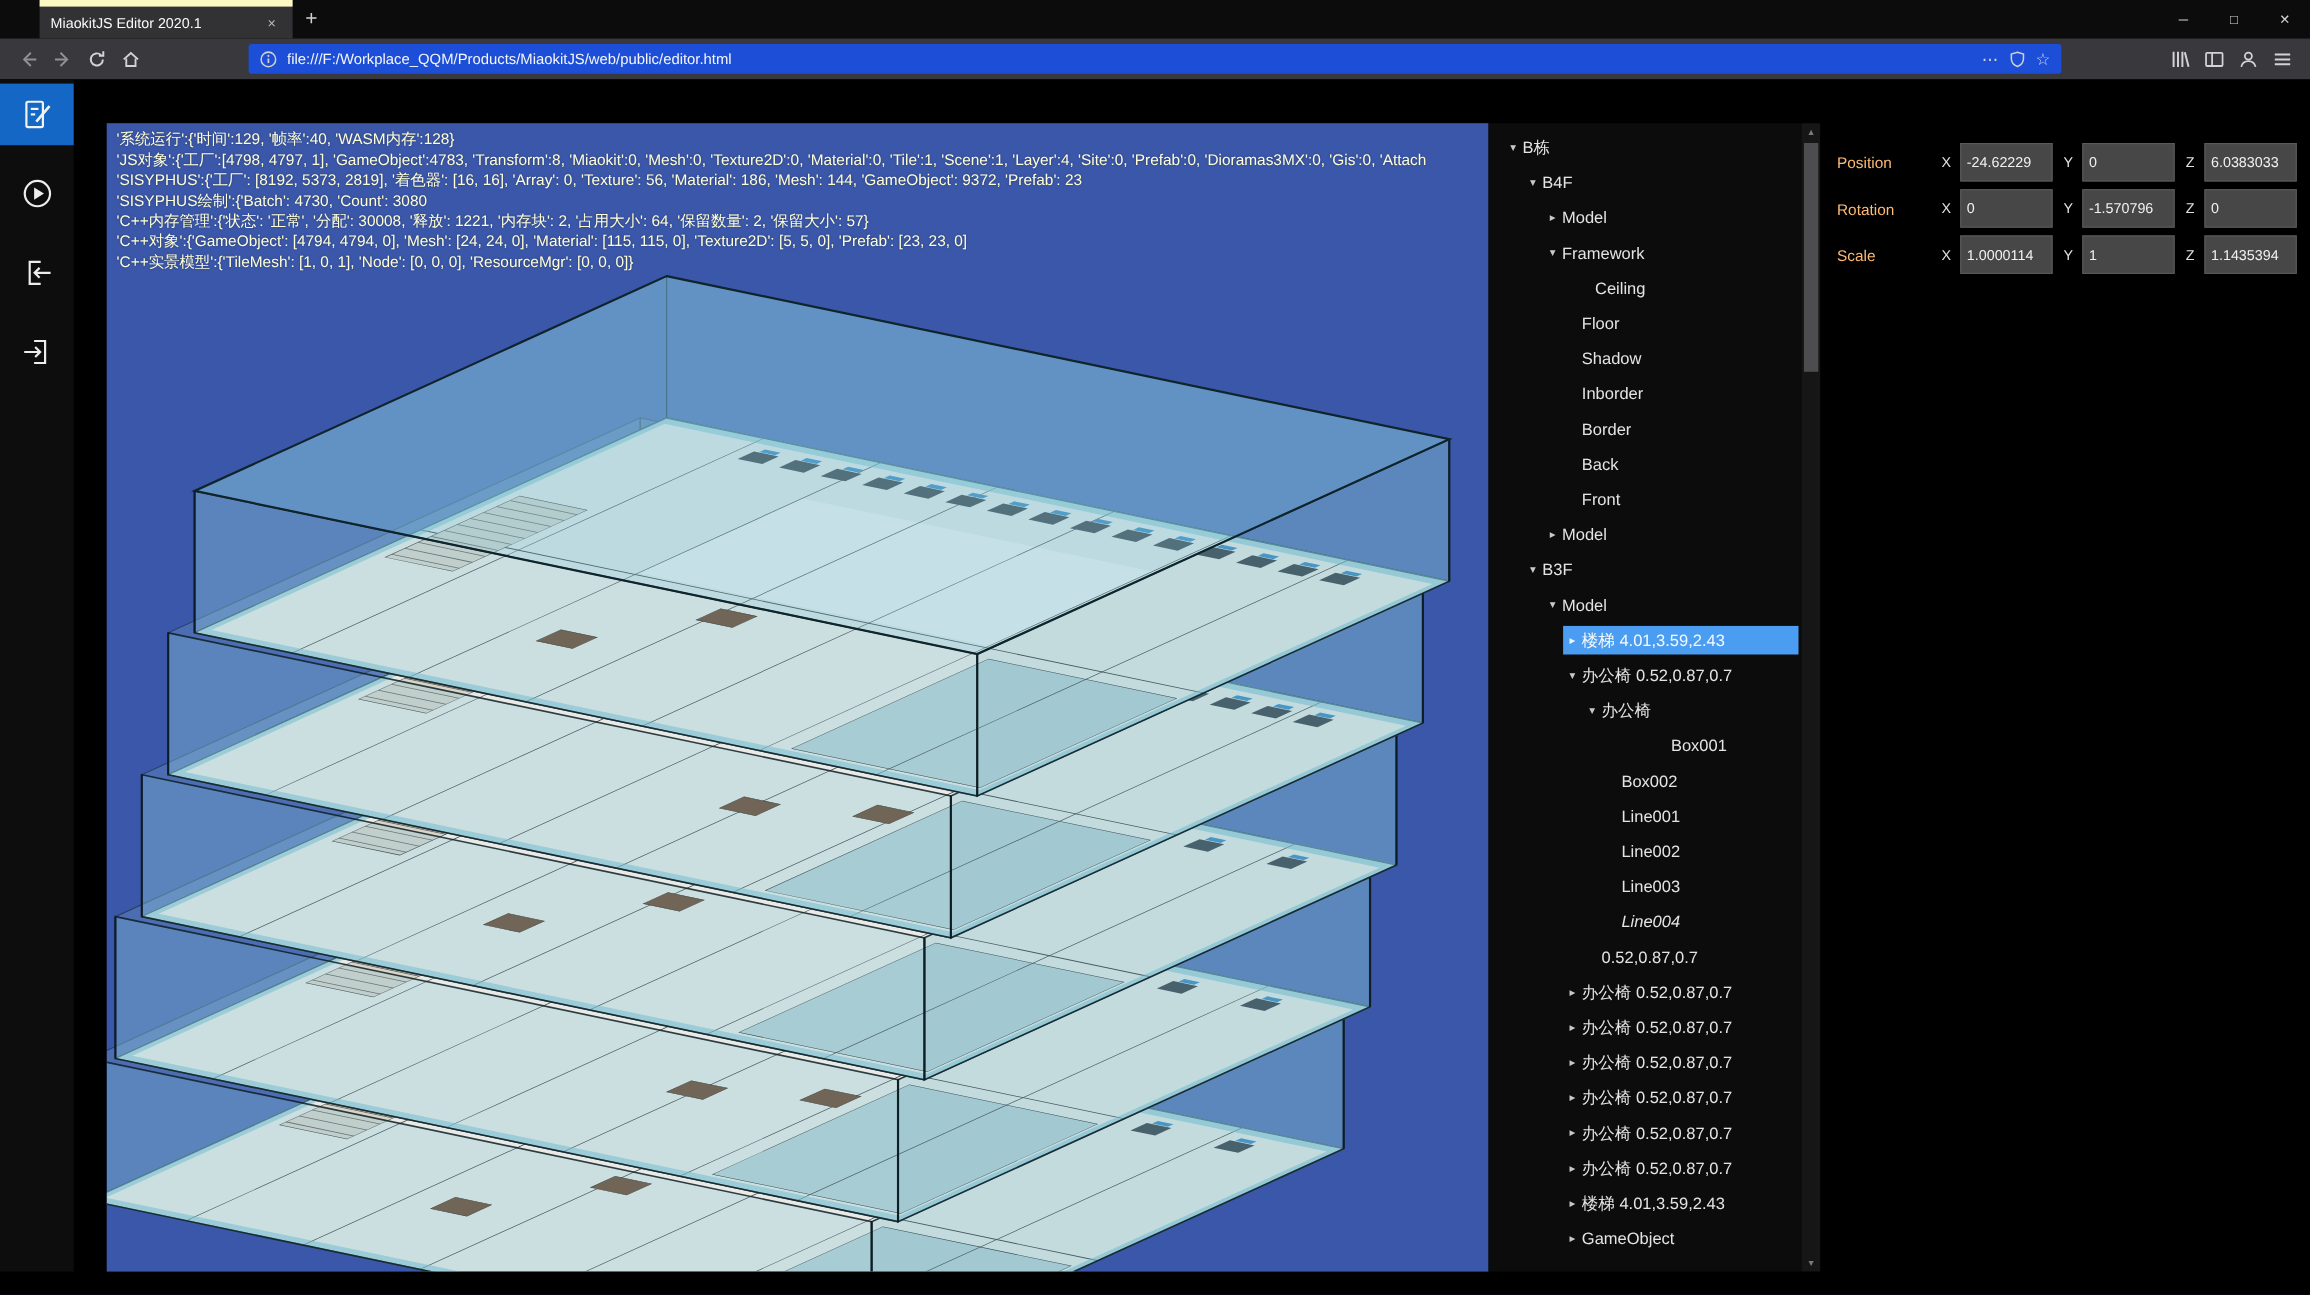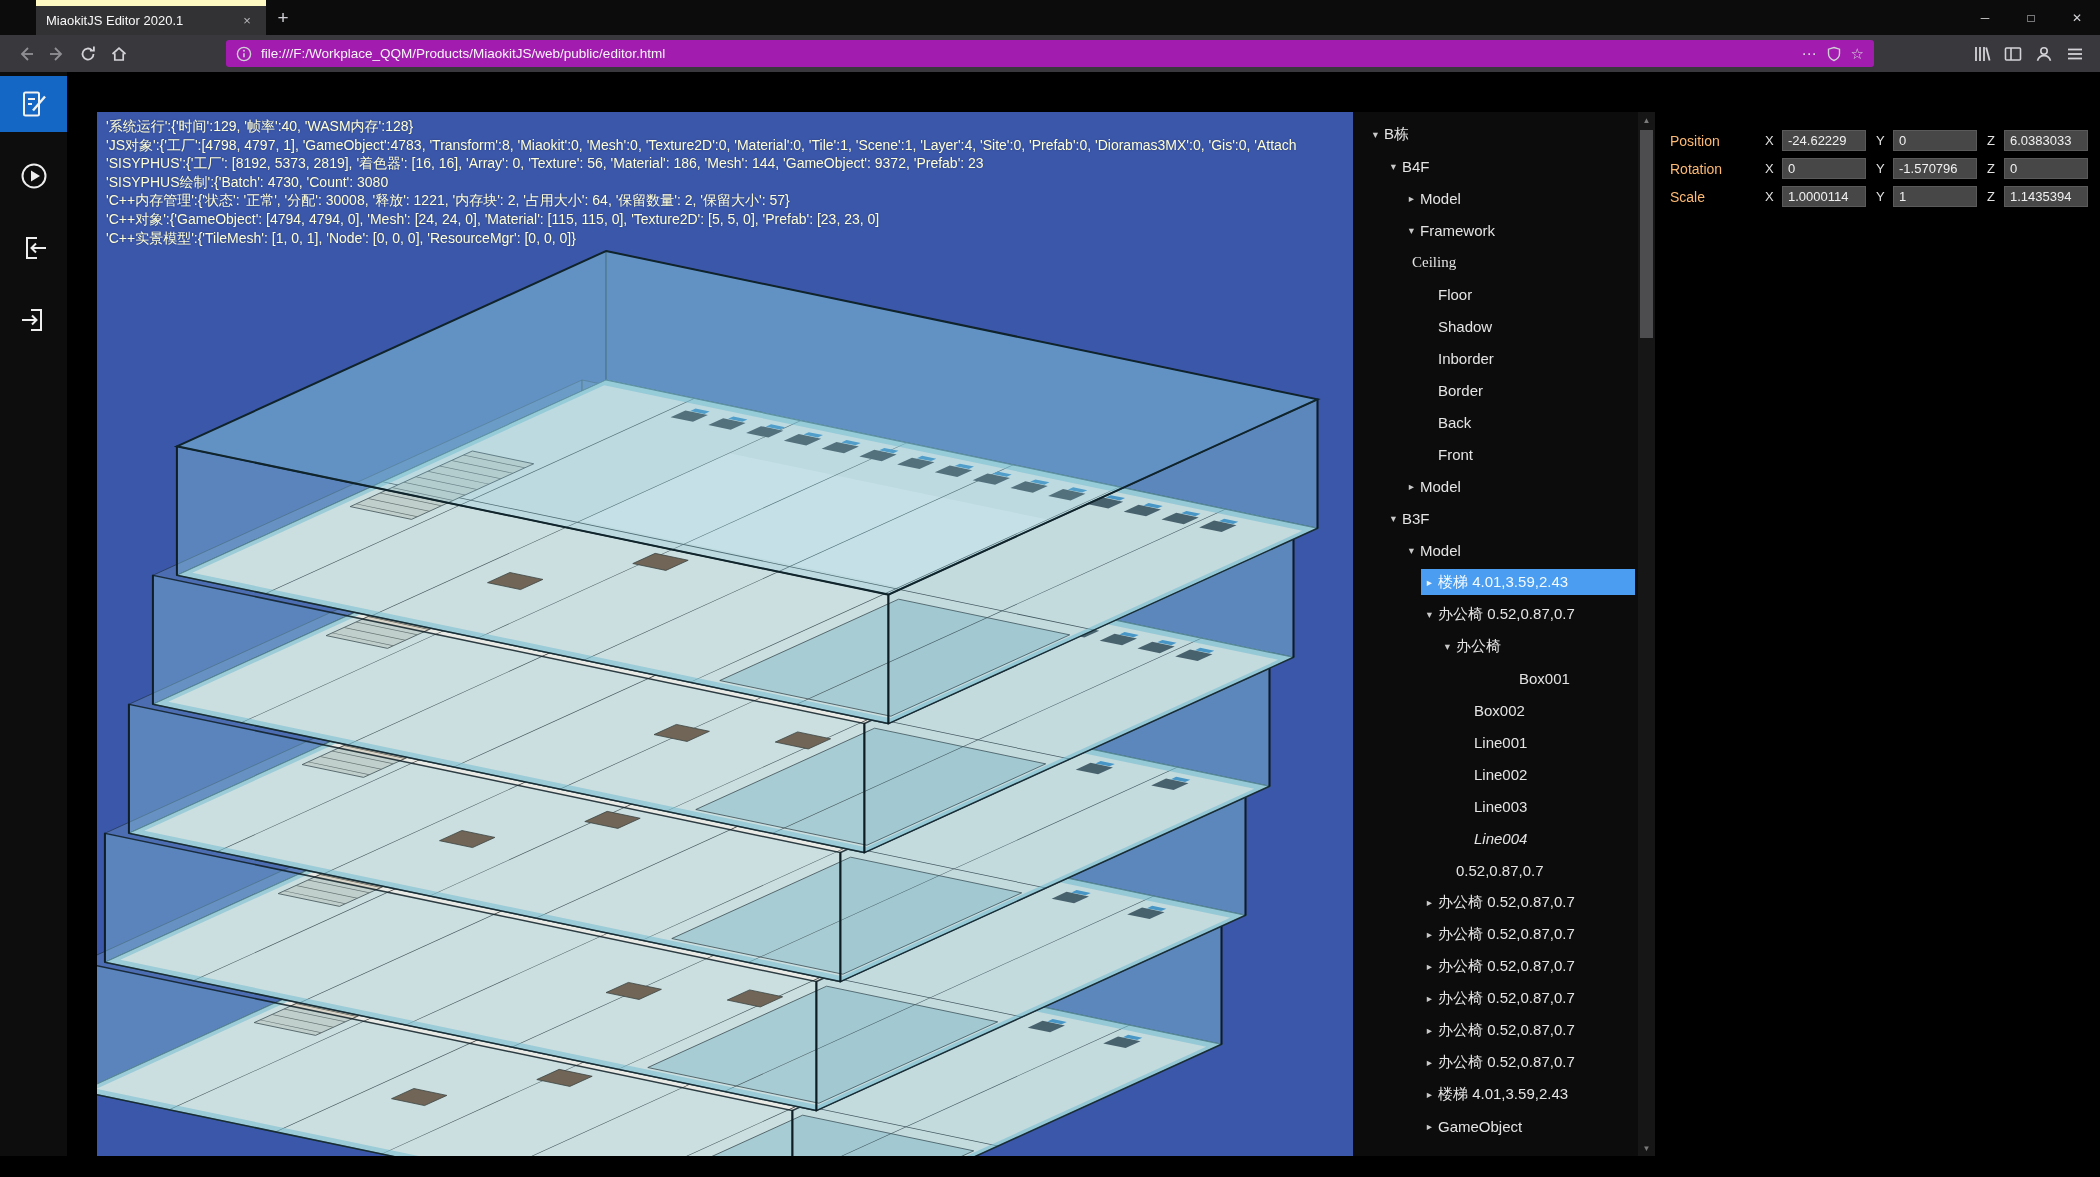--- a/index.html
+++ b/index.html
@@ -10,21 +10,21 @@
   .tab{margin-left:36px;width:230px;background:#323234;border-top:6px solid #fef9c3;
     display:flex;align-items:center;gap:8px;padding:0 10px;color:#f9f9fa;font-size:13px}
   .tab-title{flex:1;white-space:nowrap;overflow:hidden}
   .tab-close{color:#b8b8bd;font-size:13px;width:18px;text-align:center}
   .newtab{width:34px;display:flex;align-items:center;justify-content:center;color:#cfcfd4;font-size:19px}
   .wincontrols{margin-left:auto;display:flex}
   .winbtn{width:46px;display:flex;align-items:center;justify-content:center;color:#d4d4d8;font-size:12px}
   .navbar{height:37px;background:#38383d;display:flex;align-items:center;padding:0 10px}
   .navicon{width:31px;height:31px;display:flex;align-items:center;justify-content:center;border-radius:3px}
   .spacer{width:92px}
-  .urlbar{flex:1;height:27px;background:#a21caf;border-radius:3px;display:flex;align-items:center;
+  .urlbar{flex:1;height:27px;background:#1d4ed8;border-radius:3px;display:flex;align-items:center;
     padding:0 10px;gap:9px;color:#f5f5f6;font-size:13.5px}
   .url-text{flex:1;white-space:nowrap;overflow:hidden}
   .urlicon{display:flex;align-items:center;justify-content:center;color:#d2d2d6}
   .dots{font-size:15px;color:#d8d8dc}
   .star{font-size:15px;color:#d8d8dc}
   
   .app{display:grid;grid-template-columns:67px 1286px 302px 445px;
     grid-template-rows:40px 1044px 21px;width:2100px;height:1105px}
   .rail{grid-column:1;grid-row:1/3;background:#0d0d0d;display:flex;flex-direction:column;
     align-items:center;padding-top:4px;gap:16px}
@@ -47,21 +47,21 @@
   .tree-label{white-space:nowrap}
   .vscroll{width:17px;background:#161616;display:flex;flex-direction:column;align-items:center}
   .sb-btn{height:16px;color:#7a7a7a;font-size:8px;display:flex;align-items:center;justify-content:center;width:100%}
   .sb-track{flex:1;width:100%;position:relative}
   .sb-thumb{position:absolute;top:2px;left:2px;right:2px;height:208px;background:#4d4d50}
   
   .inspector{grid-column:4;grid-row:2;background:#000;padding:18px 0 0 15px}
   .insp-row{display:flex;align-items:center;margin-bottom:7px}
   .insp-label{width:95px;color:#fdba74;font-size:14px}
   .axis{width:13px;color:#e0e0e0;font-size:13px}
-  .insp-input{width:84px;height:21px;background:#474747;border:1px solid #5a5a5a;color:#f1f1f1;
+  .insp-input{width:84px;height:35px;background:#474747;border:1px solid #5a5a5a;color:#f1f1f1;
     font-size:13px;padding:0 5px;margin:0 10px 0 4px;font-family:inherit}
   .statusbar{grid-column:1/5;grid-row:3;background:#202020;display:flex;align-items:center;
     justify-content:center;color:#e2e2e2;font-size:13.5px}
   svg.ic{display:block}
 </style>
 </head>
 <body>
 
 <div class="tabbar">
   <div class="tab">
@@ -490,21 +490,21 @@
             <span class="tree-arrow">▸</span>
             <span class="tree-label">Model</span>
           </div>
         </div>
         <div class="tree-row" style="padding-left: 50px;">
           <div class="tree-inner">
             <span class="tree-arrow">▾</span>
             <span class="tree-label">Framework</span>
           </div>
         </div>
-        <div class="tree-row" style="padding-left: 42px; font-family: Liberation Serif, serif;">
+        <div class="tree-row" style="padding-left: 80px;">
           <div class="tree-inner">
             <span class="tree-arrow"></span>
             <span class="tree-label">Ceiling</span>
           </div>
         </div>
         <div class="tree-row" style="padding-left: 68px;">
           <div class="tree-inner">
             <span class="tree-arrow"></span>
             <span class="tree-label">Floor</span>
           </div>

